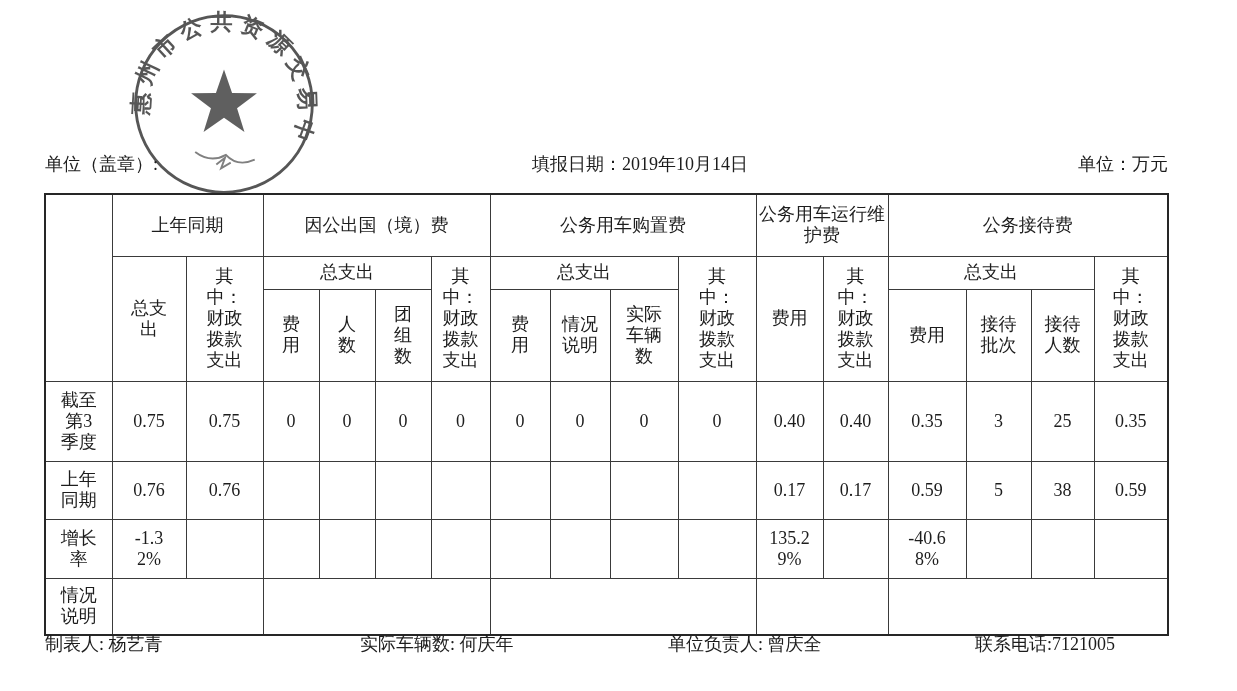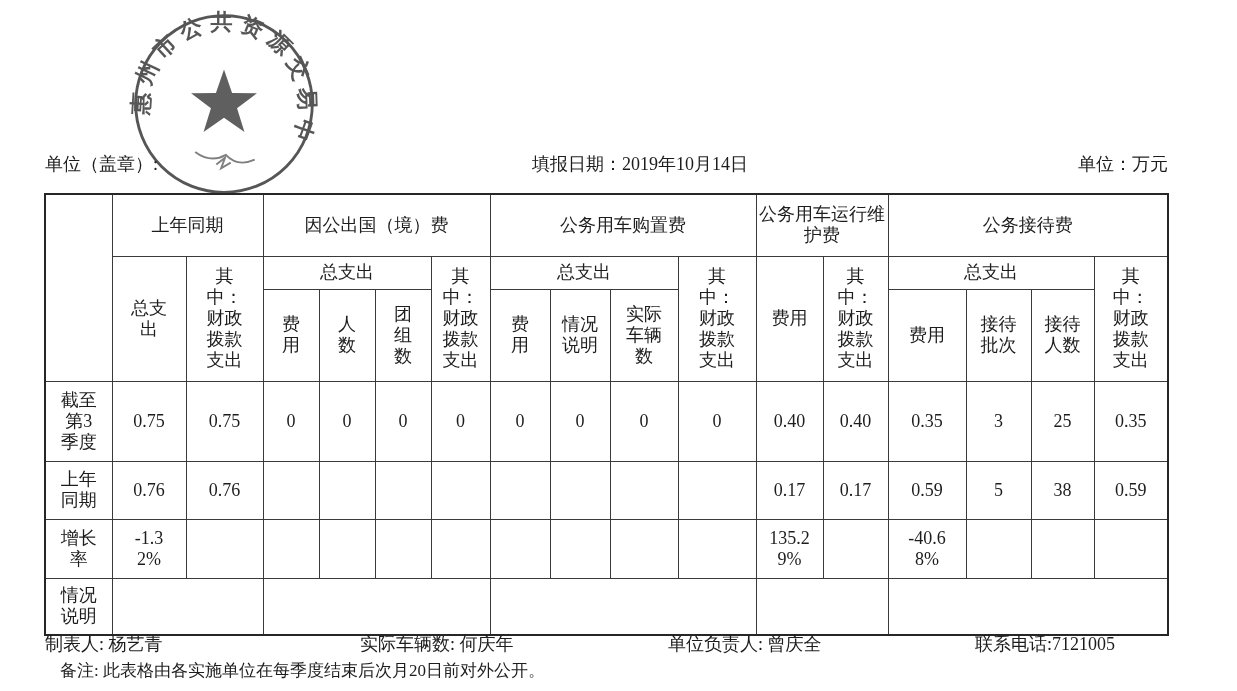--- a/index.html
+++ b/index.html
@@ -188,15 +188,14 @@
       <td colspan="2"><span class="cs"></span></td>
       <td colspan="4"><span class="cs"></span></td>
     </tr>
   </tbody>
     </table>
 
   <div class="ft ft-preparer">制表人: 杨艺青</div>
   <div class="ft ft-leader">实际车辆数: 何庆年</div>
   <div class="ft ft-head">单位负责人: 曾庆全</div>
   <div class="ft ft-phone">联系电话:7121005</div>
-  <div class="ft-note">备注: 此表格由各实施单位在每季度结束后次月20日前对外公开。</div>
 
 </div>
 
 </body></html>

